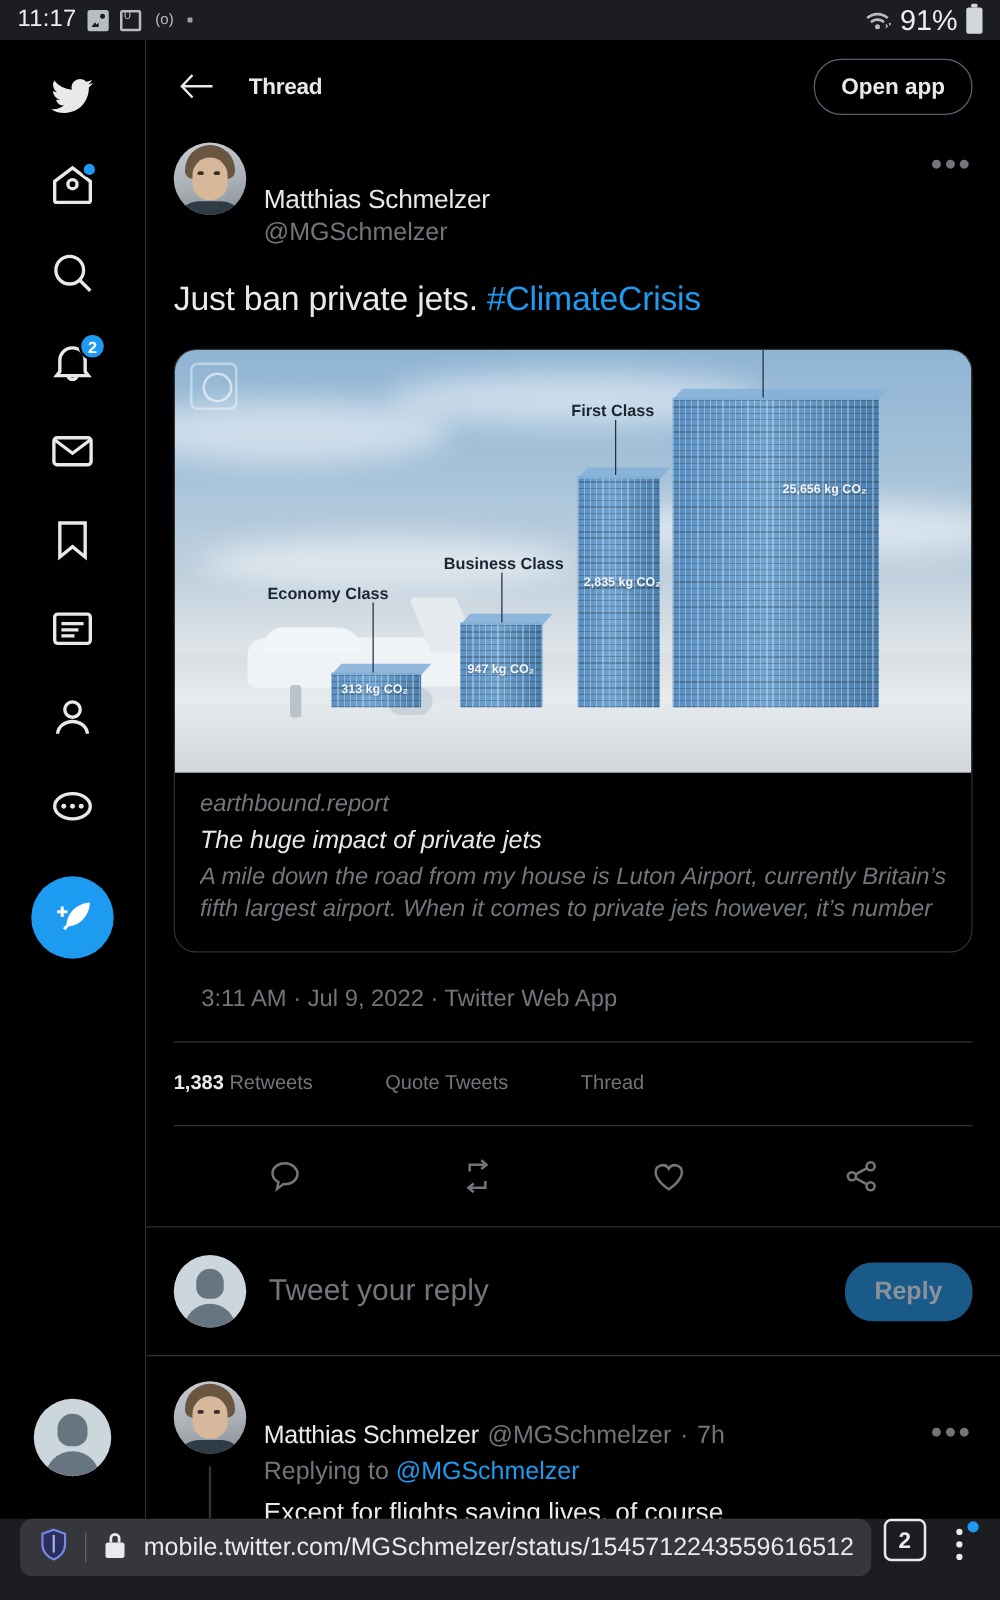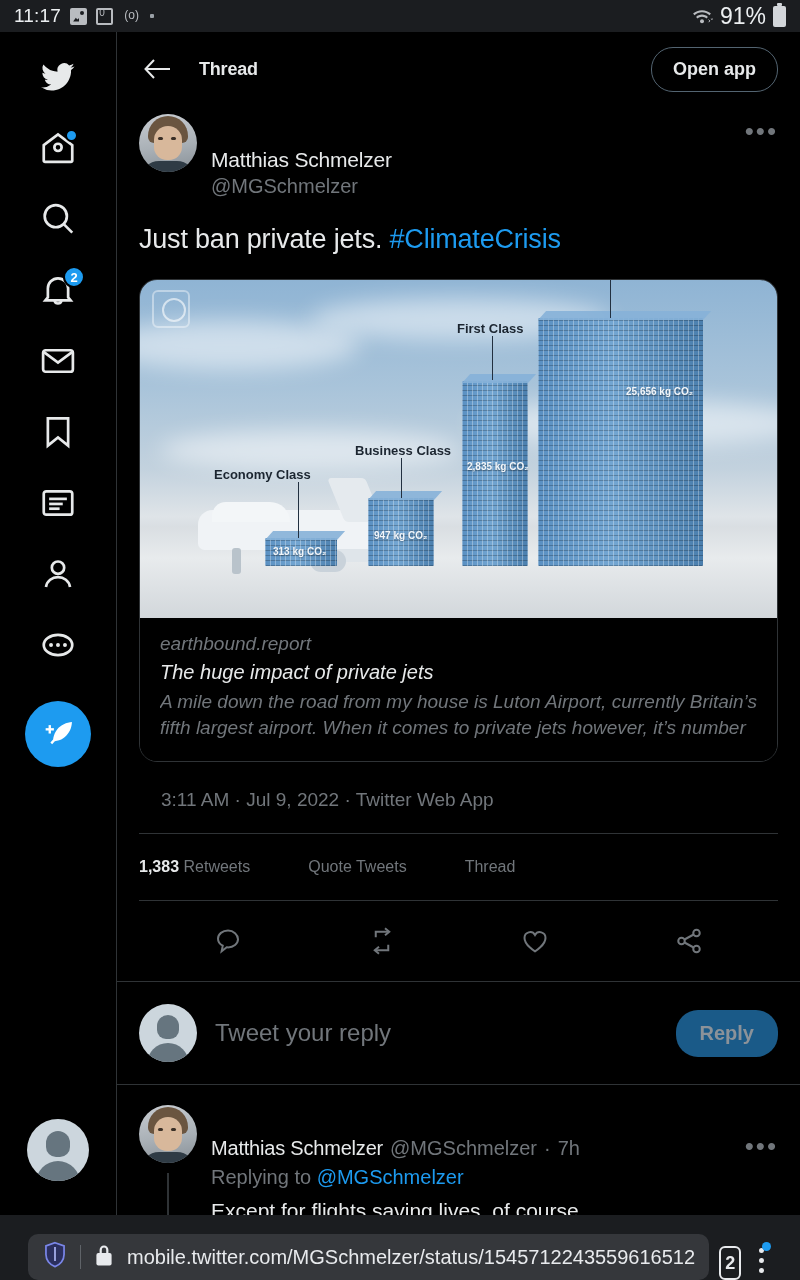--- a/index.html
+++ b/index.html
@@ -287,22 +287,22 @@
   }
   .q-head { display: flex; align-items: center; gap: 8px; font-size: 19px; }
   .q-avatar { width: 26px; height: 26px; border-radius: 50%; background: #4a4f54; flex: 0 0 26px; }
   .q-name { font-weight: bold; color: #e7e9ea; }
   .verified { width: 19px; height: 19px; flex: 0 0 19px; }
   .q-handle { color: #71767b; }
 
   
   .browserbar {
     position: absolute; left: 0; bottom: 0; width: 800px; height: 65px;
-    background: #1b1d20; display: flex; align-items: flex-end;
-    padding: 0 28px; gap: 10px;
+    background: #1b1d20; display: flex; align-items: flex-start;
+    padding: 0 16px; gap: 10px;
   }
   .urlpill {
     flex: 1; height: 46px; background: #35373b; border-radius: 10px;
     display: flex; align-items: center; gap: 12px; padding: 0 14px;
   }
   .vsep { width: 1px; height: 24px; background: #5f6368; }
   .urltext {
     font-size: 20px; color: #e8eaed; white-space: nowrap; overflow: hidden;
   }
   .tabcount {

